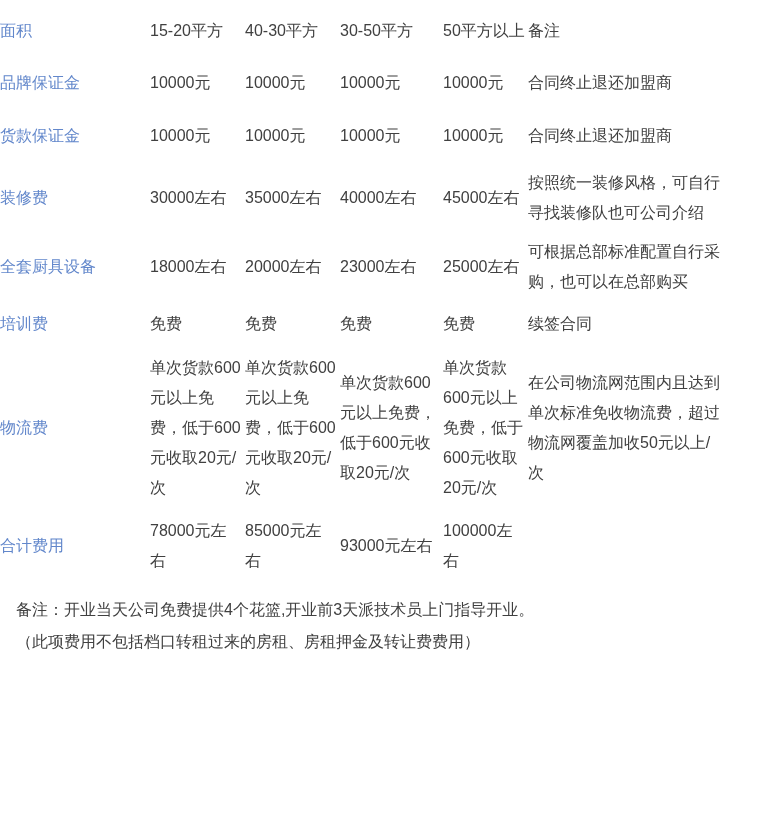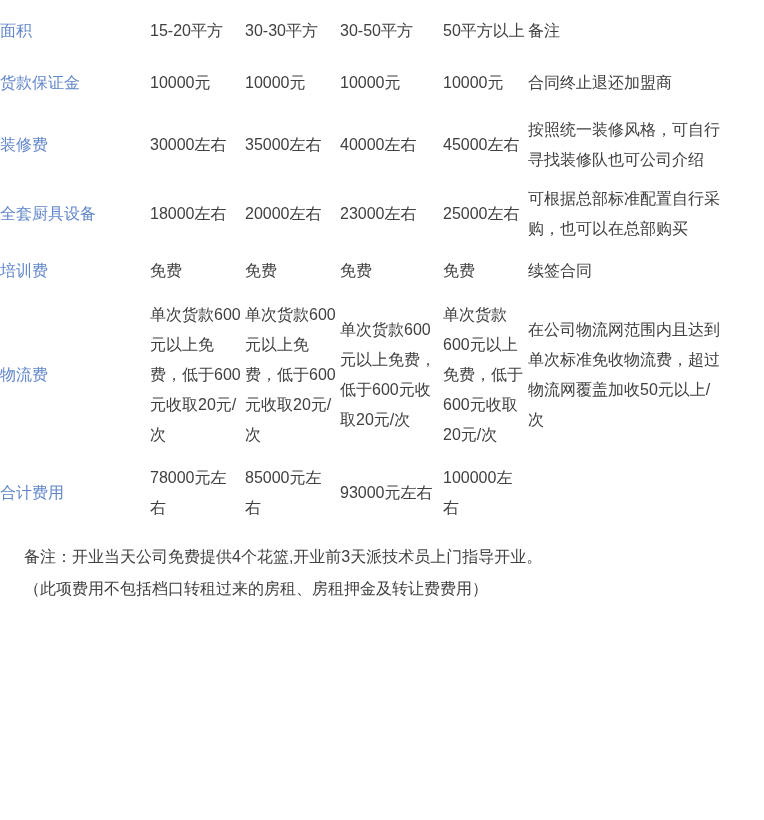--- a/index.html
+++ b/index.html
@@ -49,21 +49,21 @@
   tr.h50  { height: 50px;  }
   tr.h52  { height: 52px;  }
   tr.h53  { height: 53px;  }
   tr.h71  { height: 71px;  }
   tr.h67  { height: 67px;  }
   tr.h47  { height: 47px;  }
   tr.h161 { height: 161px; }
   tr.h76  { height: 76px;  }
   .footnote {
     margin: 0;
-    padding-left: 24px;
+    padding-left: 16px;
     line-height: 32px;
     white-space: pre;
   }
   .footnote.first { margin-top: 10px; }
 </style>
 </head>
 <body>
 
 <div class="page">
   <table class="fee-table">
@@ -72,24 +72,32 @@
         <col class="c1">
         <col class="c2">
         <col class="c3">
         <col class="c4">
         <col class="c5">
     </colgroup>
     <tbody>
       <tr class="h50">
         <td class="label">面积</td>
         <td>15-20平方</td>
-        <td>30-30平方</td>
+        <td>40-30平方</td>
         <td>30-50平方</td>
         <td>50平方以上</td>
         <td>备注</td>
+      </tr>
+      <tr class="h53">
+        <td class="label">品牌保证金</td>
+        <td>10000元</td>
+        <td>10000元</td>
+        <td>10000元</td>
+        <td>10000元</td>
+        <td>合同终止退还加盟商</td>
       </tr>
       <tr class="h53">
         <td class="label">货款保证金</td>
         <td>10000元</td>
         <td>10000元</td>
         <td>10000元</td>
         <td>10000元</td>
         <td>合同终止退还加盟商</td>
       </tr>
       <tr class="h71">

